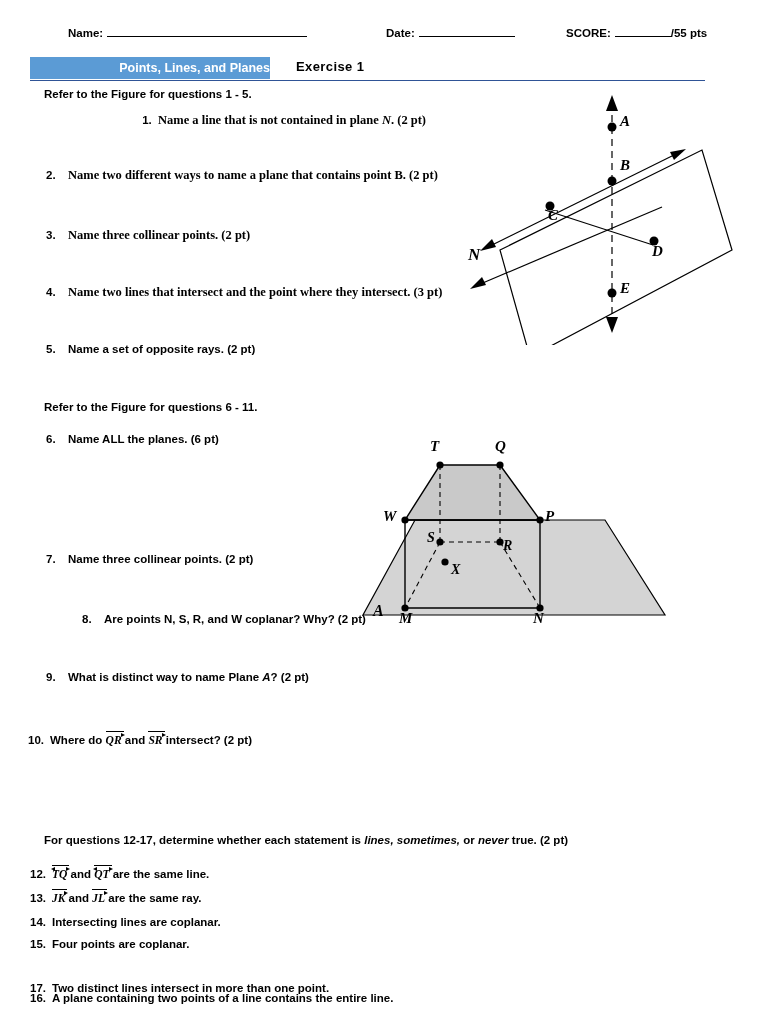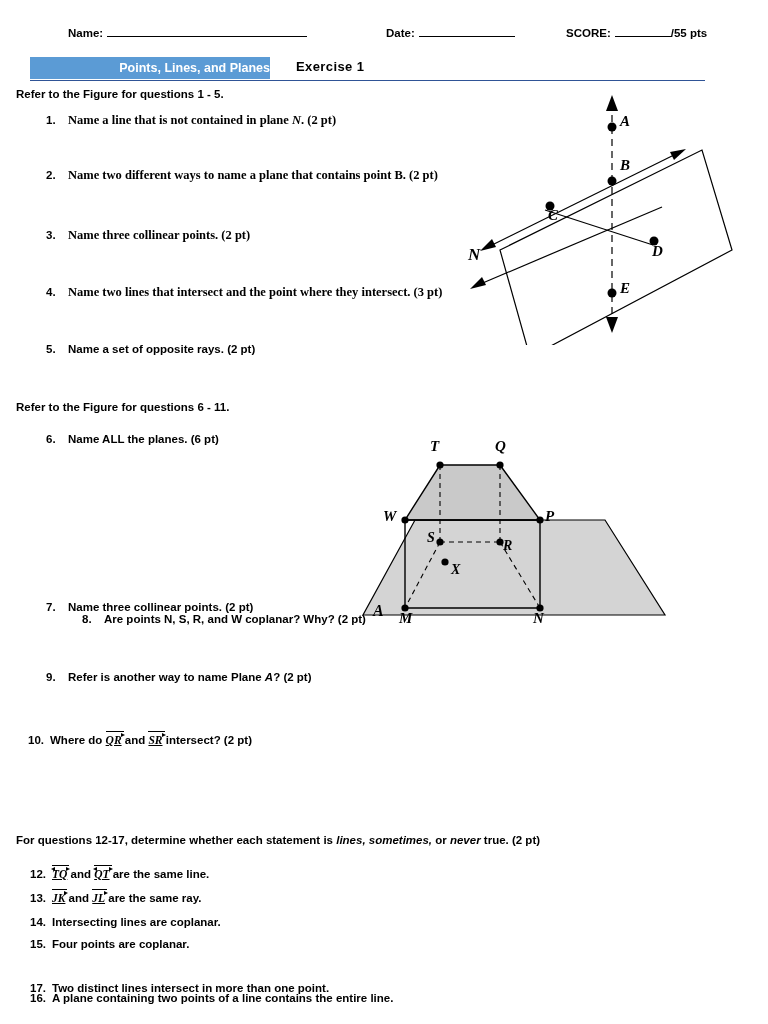--- a/index.html
+++ b/index.html
@@ -100,21 +100,21 @@
     width: 675px;
     height: 0;
     border-bottom: 1.5px solid #2f5496;
   }
 
   
   .sec-head {
     position: absolute;
     font-size: 11.5px;
     font-weight: bold;
-    left: 16px;
+    left: 44px;
   }
   .q {
     position: absolute;
     font-size: 11.5px;
     left: 46px;
     width: 470px;
   }
   .q .num {
     display: inline-block;
     width: 22px;
@@ -130,21 +130,20 @@
   .numonly { display: inline-block; width: 22px; font-weight: bold; }
 
   em { font-style: italic; }
 
   .ray-over {
     position: relative;
     display: inline-block;
     font-family: "Liberation Serif", serif;
     font-style: italic;
     font-weight: bold;
-    text-decoration: underline;
   }
   .ray-over .bar {
     position: absolute;
     left: 0; right: -2px;
     top: -3px;
     height: 7px;
   }
   .bar.arrow-r::after {
     content: "";
     position: absolute;
@@ -218,21 +217,21 @@
   </div>
 
   <div class="title-bar">
     <span>Points, Lines, and Planes</span>
   </div>
   <div class="exercise-label">Exercise  1</div>
   <div class="title-underline"></div>
 
   <div class="sec-head" style="top:88px;">Refer to the Figure for questions 1 - 5.</div>
 
-  <div class="q serif" style="top:113px;">
+  <div class="q serif" style="top:113px;text-align:center;">
     <span class="num">1.</span><span class="txt"><span>Name a line that is not contained in plane </span><em>N</em><span>. (2 pt)</span></span>
   </div>
 
   <div class="q serif" style="top:168px;">
     <span class="num">2.</span><span class="txt">Name two different ways to name a plane that contains point B. (2 pt)</span>
   </div>
 
   <div class="q serif" style="top:228px;">
     <span class="num">3.</span><span class="txt">Name three collinear points. (2 pt)</span>
   </div>
@@ -277,30 +276,30 @@
     <div class="figlabel" style="left:180px; top:185px;">E</div>
     <div class="figlabel" style="left:28px; top:150px; font-size:17px;">N</div>
   </div>
 
   <div class="sec-head" style="top:401px;">Refer to the Figure for questions 6 - 11.</div>
 
   <div class="q" style="top:433px;">
     <span class="num">6.</span><span class="txt">Name ALL the planes. (6 pt)</span>
   </div>
 
-  <div class="q" style="top:553px;margin-top:48px;">
+  <div class="q" style="top:553px;">
     <span class="num">7.</span><span class="txt">Name three collinear points. (2 pt)</span>
   </div>
 
   <div class="q" style="top:613px;padding-left:36px;">
     <span class="num">8.</span><span class="txt">Are points N, S, R, and W coplanar? Why? (2 pt)</span>
   </div>
 
   <div class="q" style="top:671px;">
-    <span class="num">9.</span><span class="txt"><span>Refer is another way to name Plane </span><em>A</em><span>? (2 pt)</span></span>
+    <span class="num">9.</span><span class="txt"><span>What is distinct way to name Plane </span><em>A</em><span>? (2 pt)</span></span>
   </div>
 
   <div class="q" style="top:734px; left:28px;">
     <span class="numonly">10.</span><span class="txt"><span>Where do </span><span class="ray-over"><span class="bar arrow-r"></span><span>QR</span></span><span> and </span><span class="ray-over"><span class="bar arrow-r"></span><span>SR</span></span><span> intersect? (2 pt)</span></span>
   </div>
 
 
   <div class="fig2">
     <svg width="330" height="220" viewBox="0 0 330 220">
 

